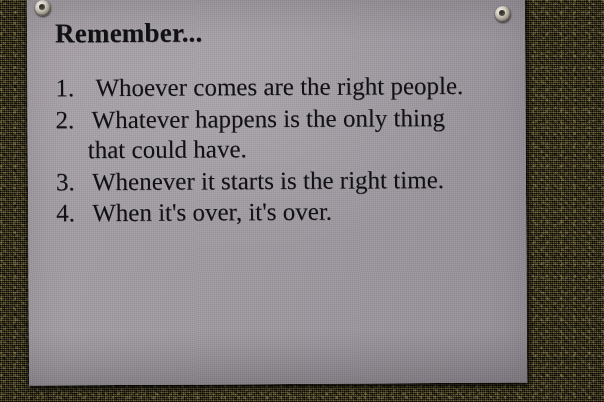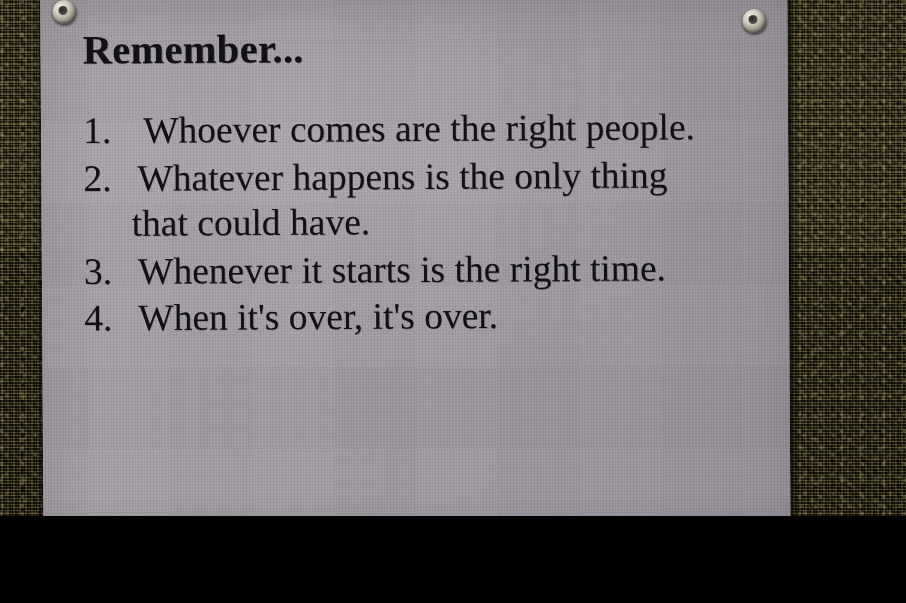--- a/index.html
+++ b/index.html
@@ -3,21 +3,21 @@
 <meta charset="utf-8">
 <style>
   html, body {
     margin: 0;
     padding: 0;
     background: #000;
   }
   #scene {
     position: relative;
     width: 604px;
-    height: 344px;
+    height: 402px;
     overflow: hidden;
     font-family: "Liberation Serif", "DejaVu Serif", serif;
   }
 
   
   .backdrop {
     position: absolute;
     inset: 0;
     background-color: #4a4227;
     background-image:

